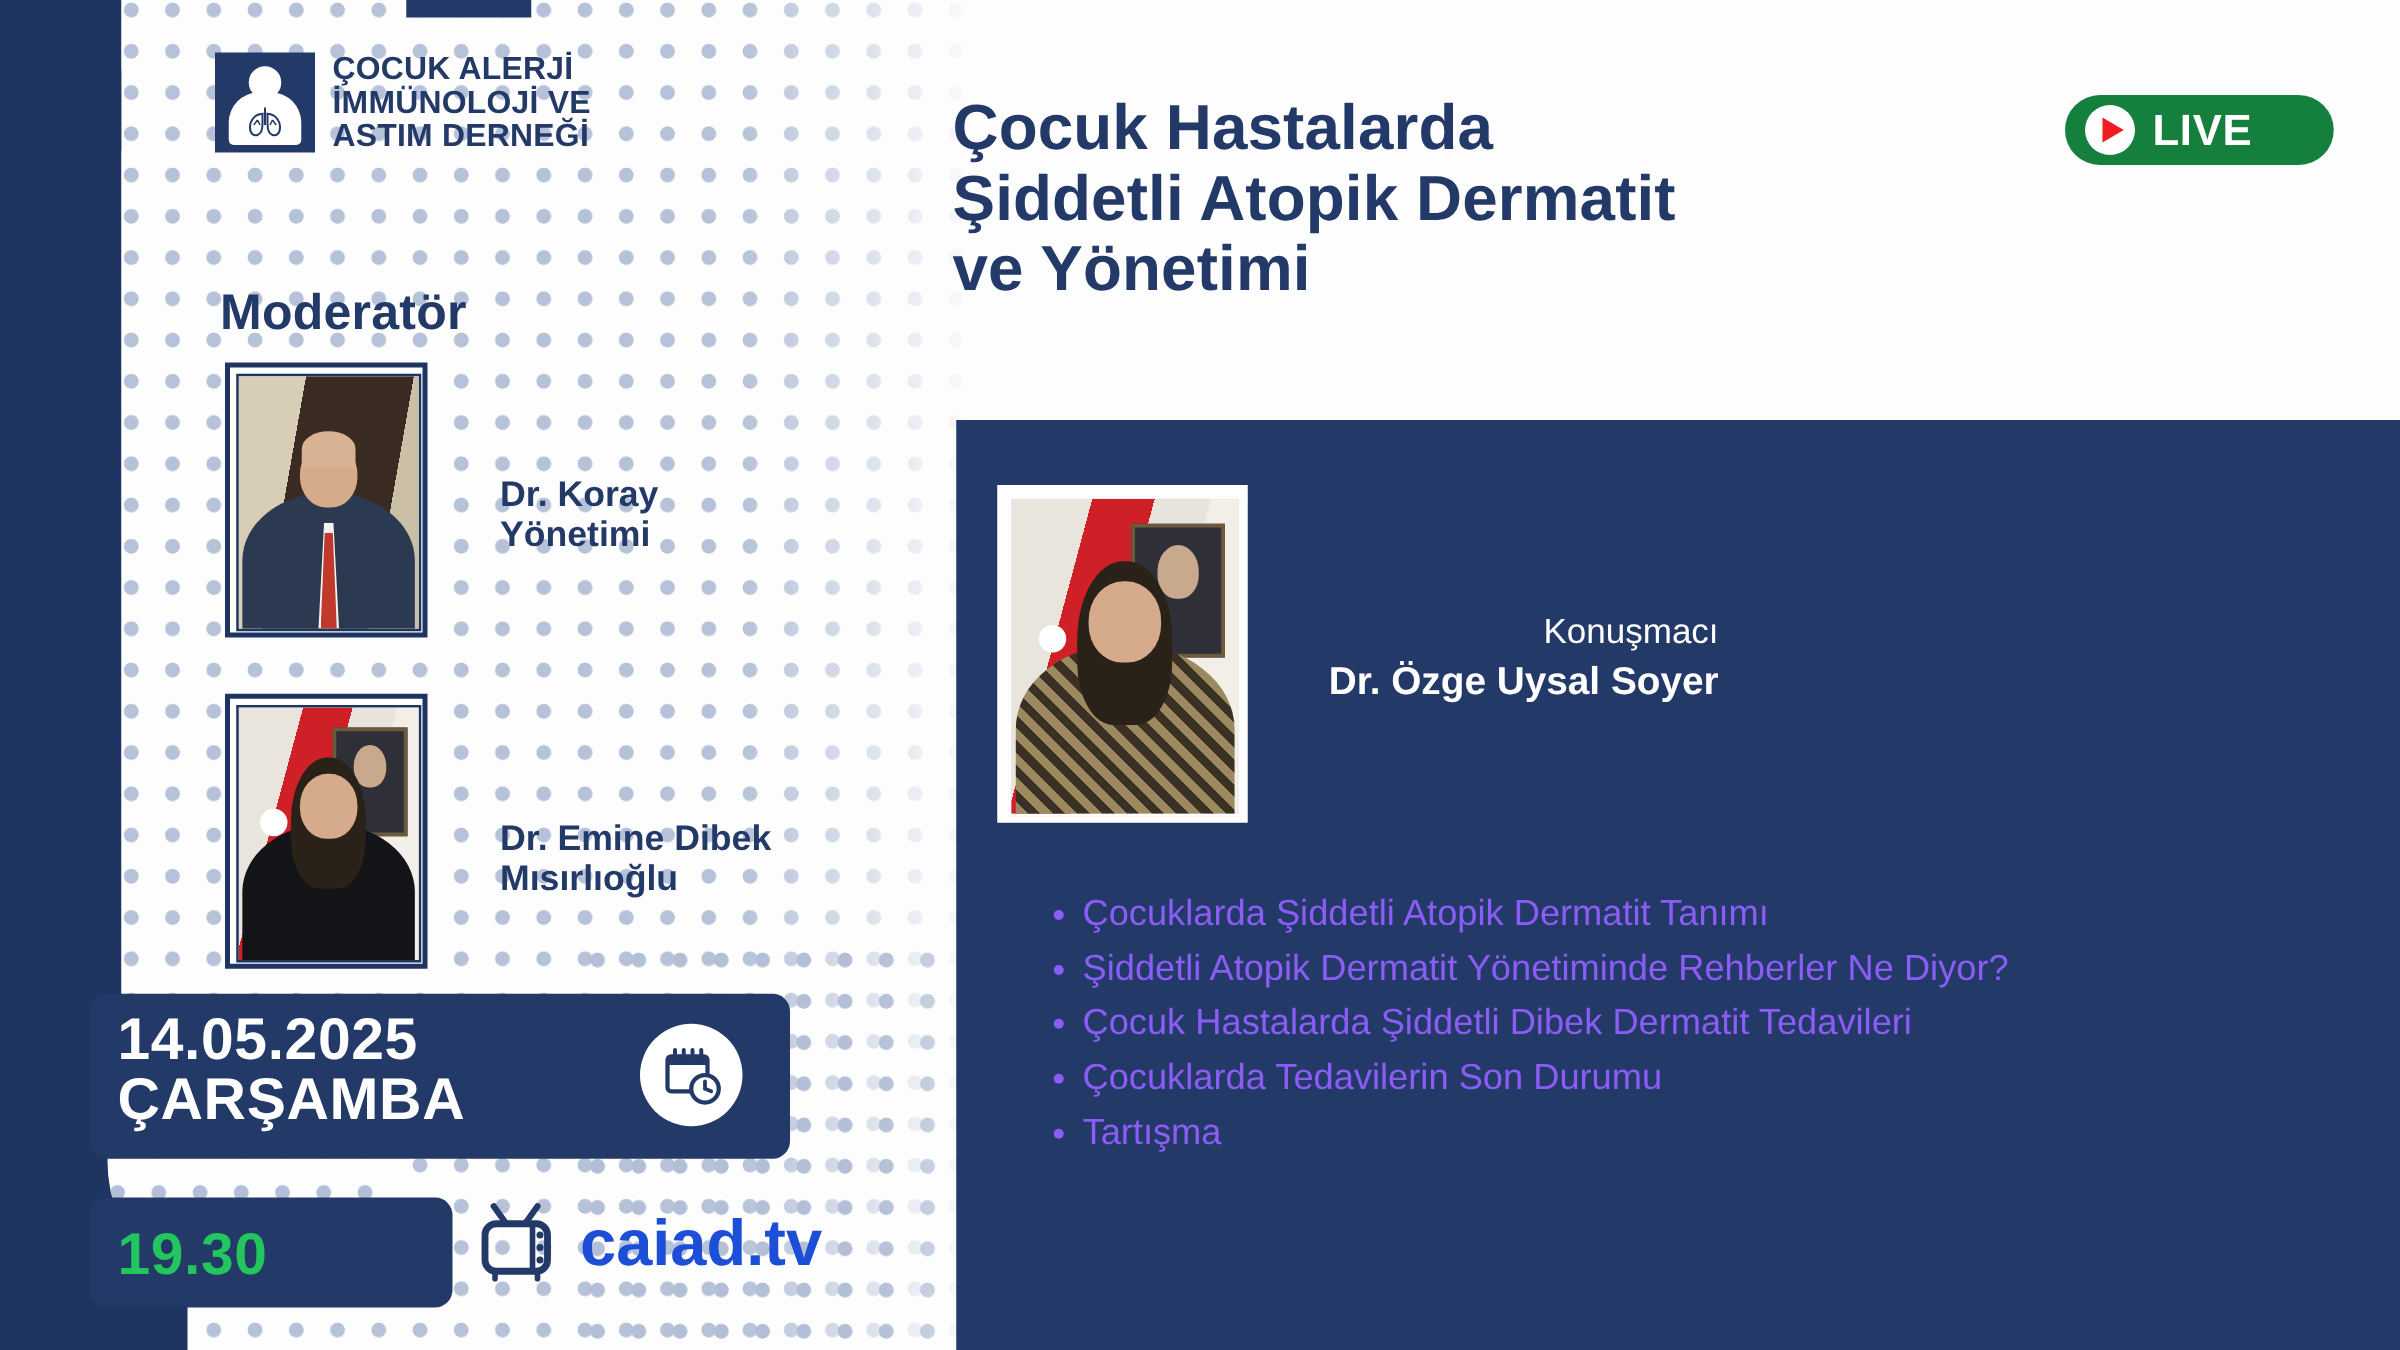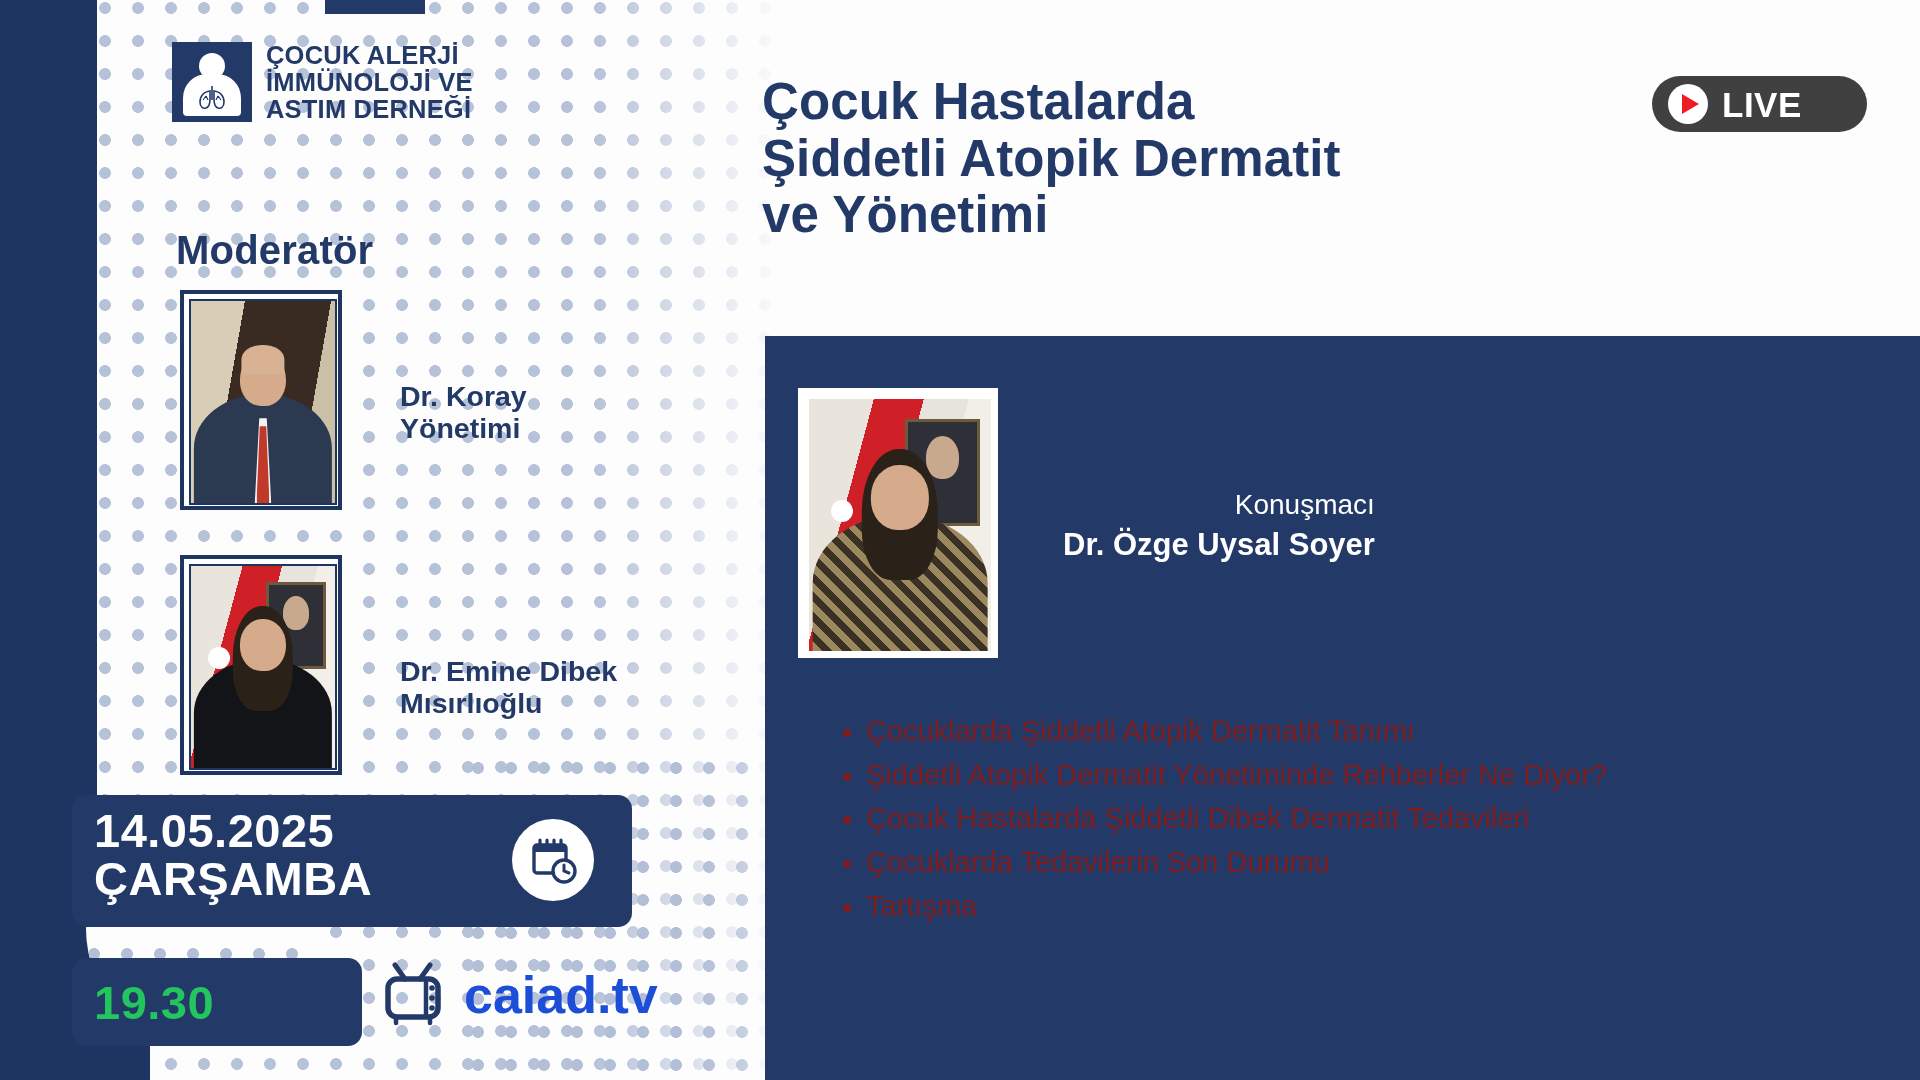--- a/index.html
+++ b/index.html
@@ -117,36 +117,36 @@
 
   
   .title{
     position:absolute;left:762px;top:74px;width:840px;
     color:#233a69;font-weight:700;font-size:51px;line-height:1.11;letter-spacing:.1px;
   }
 
   
   .live{
     position:absolute;left:1652px;top:76px;width:215px;height:56px;
-    background:#404040;border-radius:30px;display:flex;align-items:center;gap:14px;
+    background:#15803d;border-radius:30px;display:flex;align-items:center;gap:14px;
     padding-left:16px;box-sizing:border-box;
   }
   .live .circ{width:40px;height:40px;border-radius:50%;background:#fff;display:flex;align-items:center;justify-content:center;flex:0 0 auto;}
   .live .tri{width:0;height:0;border-left:17px solid #f01c24;border-top:10.5px solid transparent;border-bottom:10.5px solid transparent;margin-left:5px;}
   .live .txt{color:#fff;font-weight:700;font-size:35px;letter-spacing:.5px;line-height:1;}
 
   
   .panel{
     position:absolute;left:765px;top:336px;width:1155px;height:744px;background:#233a69;
   }
   .konusmaci{position:absolute;left:1063px;top:488px;color:#fff;text-align:right;}
   .konusmaci .k1{font-size:28px;font-weight:400;line-height:1.2;}
   .konusmaci .k2{font-size:31px;font-weight:700;line-height:1.25;margin-top:4px;}
 
-  .bullets{position:absolute;left:828px;top:712px;width:1020px;color:#7f1d1d;}
+  .bullets{position:absolute;left:828px;top:712px;width:1020px;color:#8b5cf6;}
   .bullets li{
     font-size:29px;line-height:1.37;margin-bottom:4px;
   }
   .bullets ul{margin:0;padding-left:38px;}
   .bullets ul li::marker{font-size:26px;}
 
   
   .datebox{
     position:absolute;left:72px;top:795px;width:560px;height:132px;background:#233a69;
     border-radius:14px;

